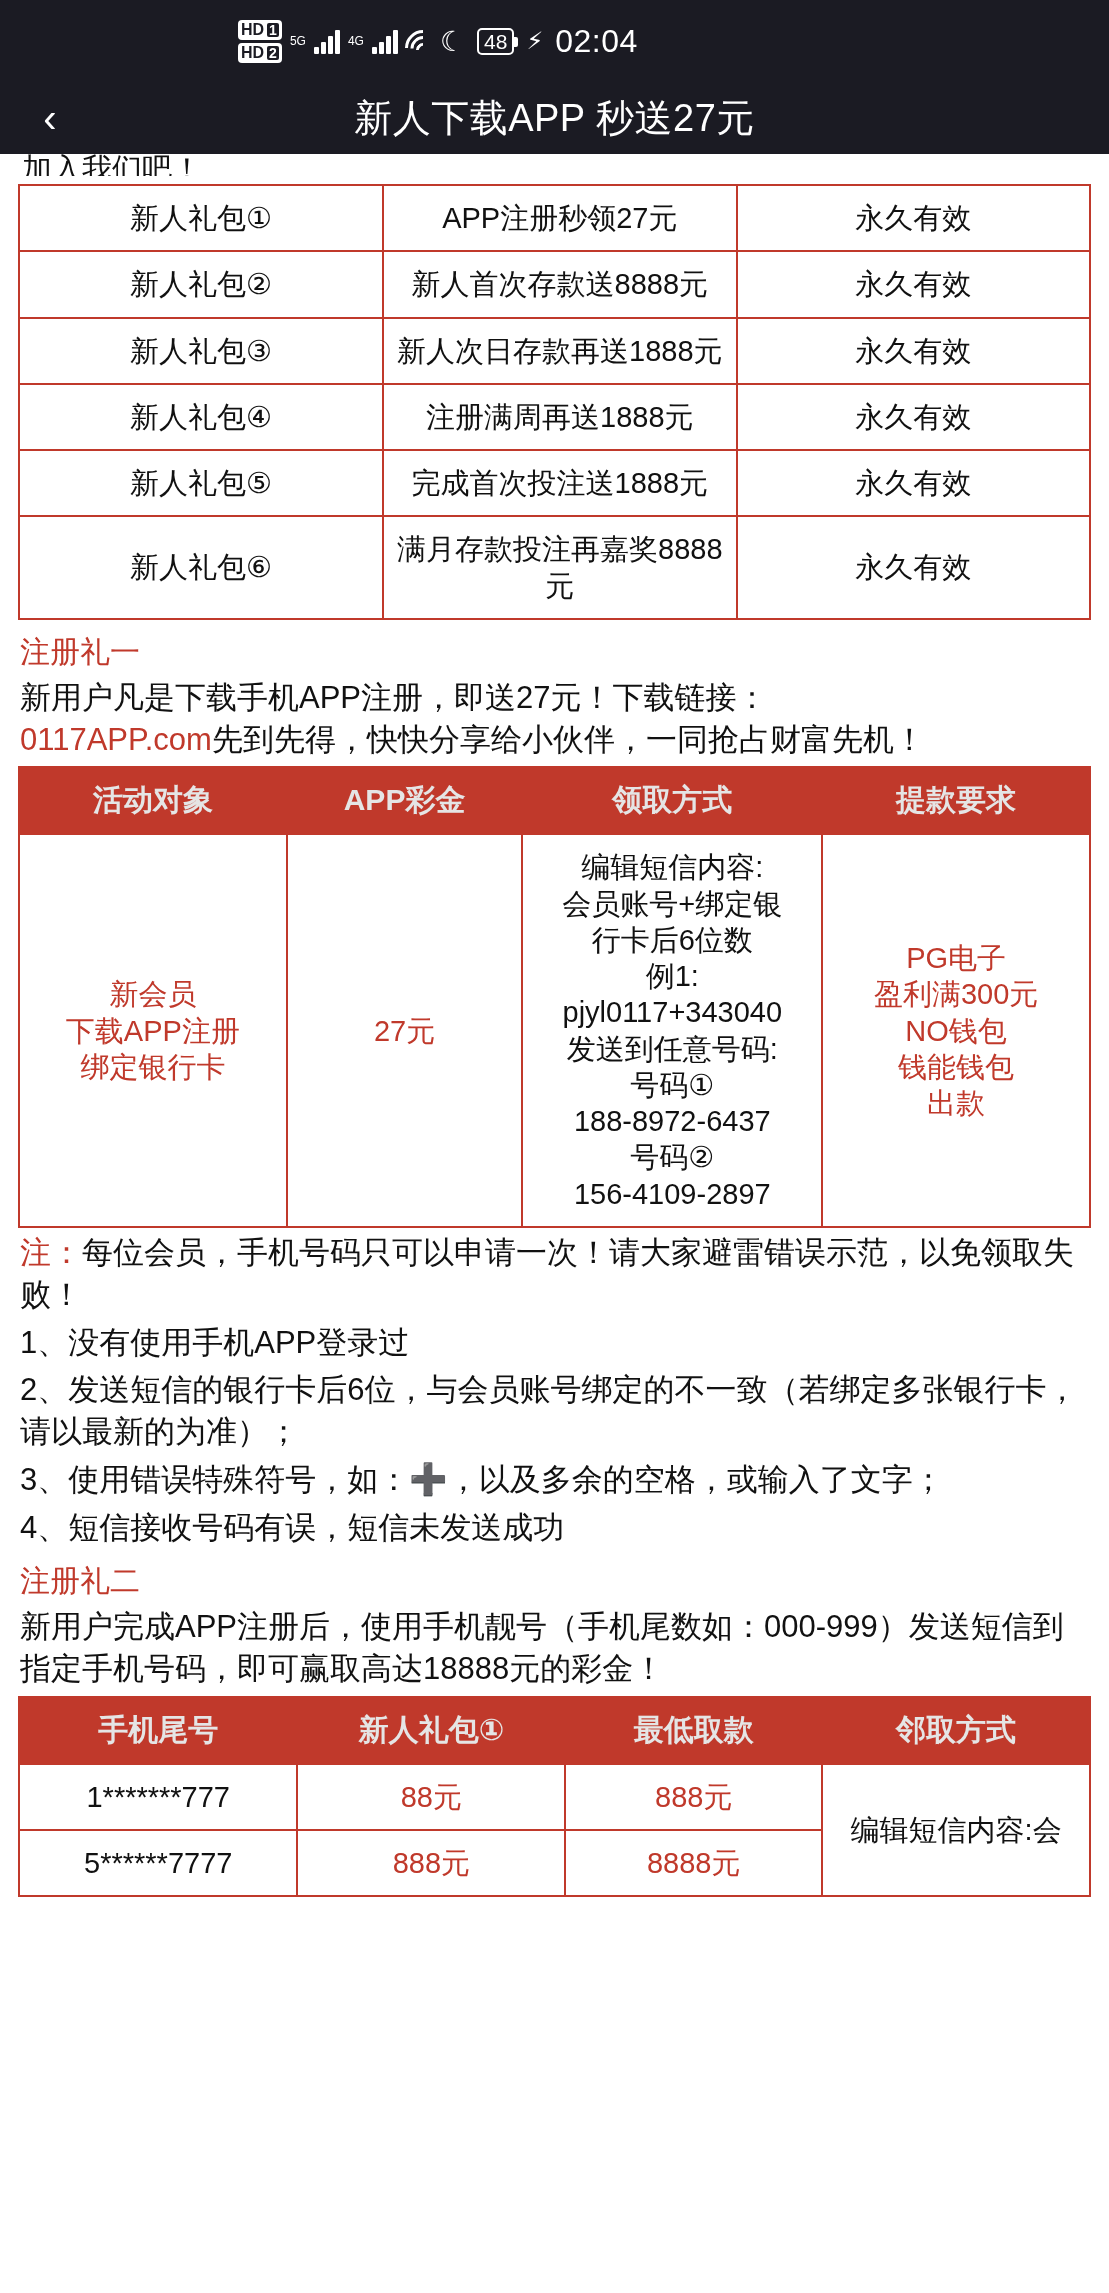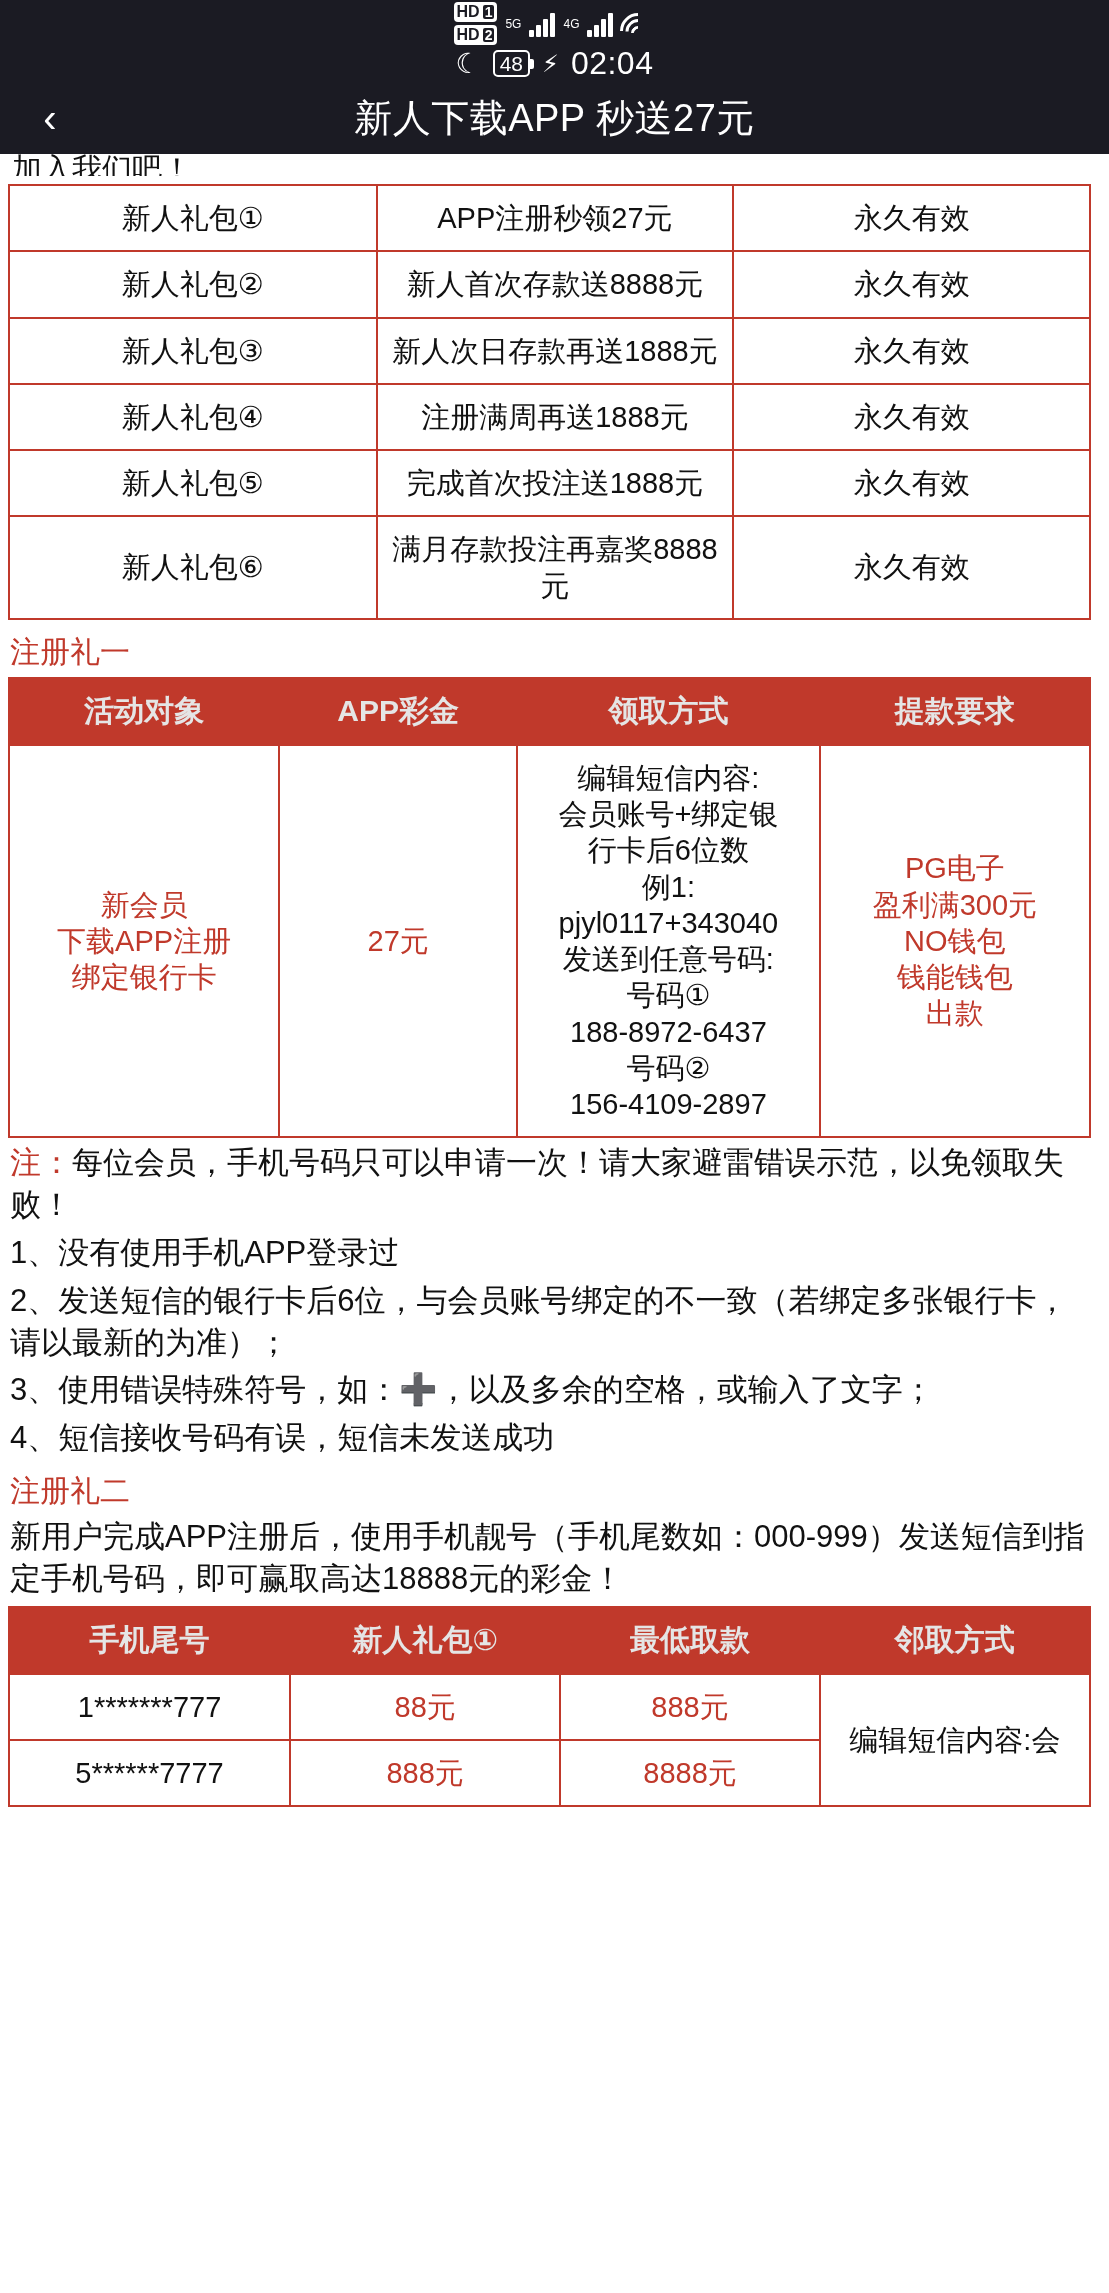--- a/index.html
+++ b/index.html
@@ -7,21 +7,21 @@
     width:1109px;
     background:#ffffff;
     font-family:"Liberation Sans","DejaVu Sans",sans-serif;
     -webkit-font-smoothing:antialiased;
   }
   .phone{width:1109px;min-height:2293px;position:relative;background:#fff;}
 
   
   .statusbar{
     height:82px;background:#1b1b23;color:#fff;display:flex;align-items:center;
-    justify-content:flex-end;padding:0 28px;box-sizing:border-box;flex-direction:column;
+    justify-content:flex-start;padding:0 28px;box-sizing:border-box;
   }
   .sb-left{width:210px;}
   .sb-center{display:flex;align-items:center;gap:8px;}
   .sb-right{display:flex;align-items:center;gap:12px;font-size:30px;}
   .hdstack{display:flex;flex-direction:column;gap:3px;}
   .hdbadge{
     display:flex;align-items:center;background:#fff;color:#1b1b23;border-radius:4px;
     font-size:16px;font-weight:bold;line-height:1;padding:2px 3px;
   }
   .hdbadge .num{
@@ -61,21 +61,21 @@
   }
   .backarrow{
     width:52px;height:52px;display:flex;align-items:center;justify-content:center;
     font-size:40px;line-height:1;color:#fff;
   }
   .title{
     flex:1;text-align:center;font-size:38px;font-weight:500;margin-right:52px;letter-spacing:.5px;
   }
 
   
-  .content{padding:0 18px 20px 8px;box-sizing:border-box;}
+  .content{padding:0 18px 20px 18px;box-sizing:border-box;}
   .partial-line{
     font-size:30px;color:#111;height:22px;overflow:hidden;line-height:30px;margin:0 0 8px 4px;
   }
 
   table{border-collapse:collapse;width:100%;table-layout:fixed;}
   table.bordered td,table.bordered th{border:2px solid #c0392b;}
   .hdr-cell{
     background:#c0392b;color:#e5e5e5;text-align:center;font-size:30px;font-weight:700;
     padding:12px 4px;
   }
@@ -189,20 +189,24 @@
       </tr>
       <tr>
         <td class="cell">新人礼包⑥</td>
         <td class="cell">满月存款投注再嘉奖8888元</td>
         <td class="cell">永久有效</td>
       </tr>
     </tbody>
       </table>
 
     <div class="sec-title">注册礼一</div>
+    <p class="para">
+      <span>新用户凡是下载手机APP注册，即送27元！下载链接：</span><br>
+      <span class="red">0117APP.com</span><span>先到先得，快快分享给小伙伴，一同抢占财富先机！</span>
+    </p>
 
     <table class="bordered">
       <colgroup>
           <col style="width:25%">
           <col style="width:22%">
           <col style="width:28%">
           <col style="width:25%">
         </colgroup>
       <tbody>
           <tr>

